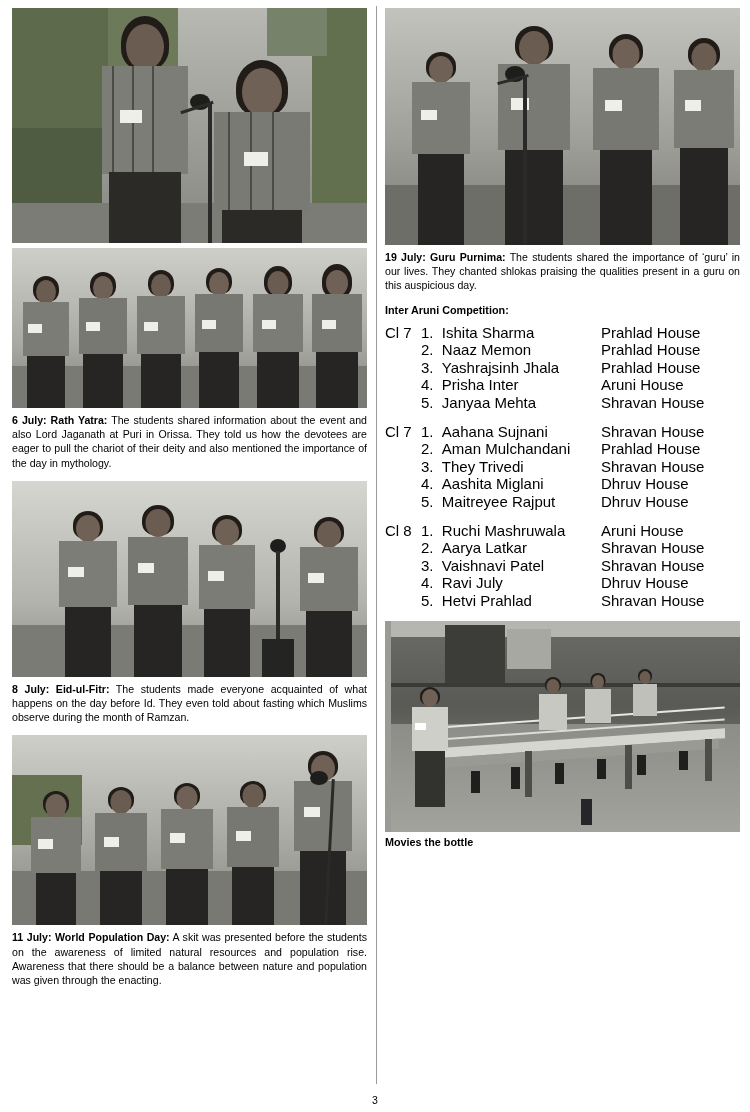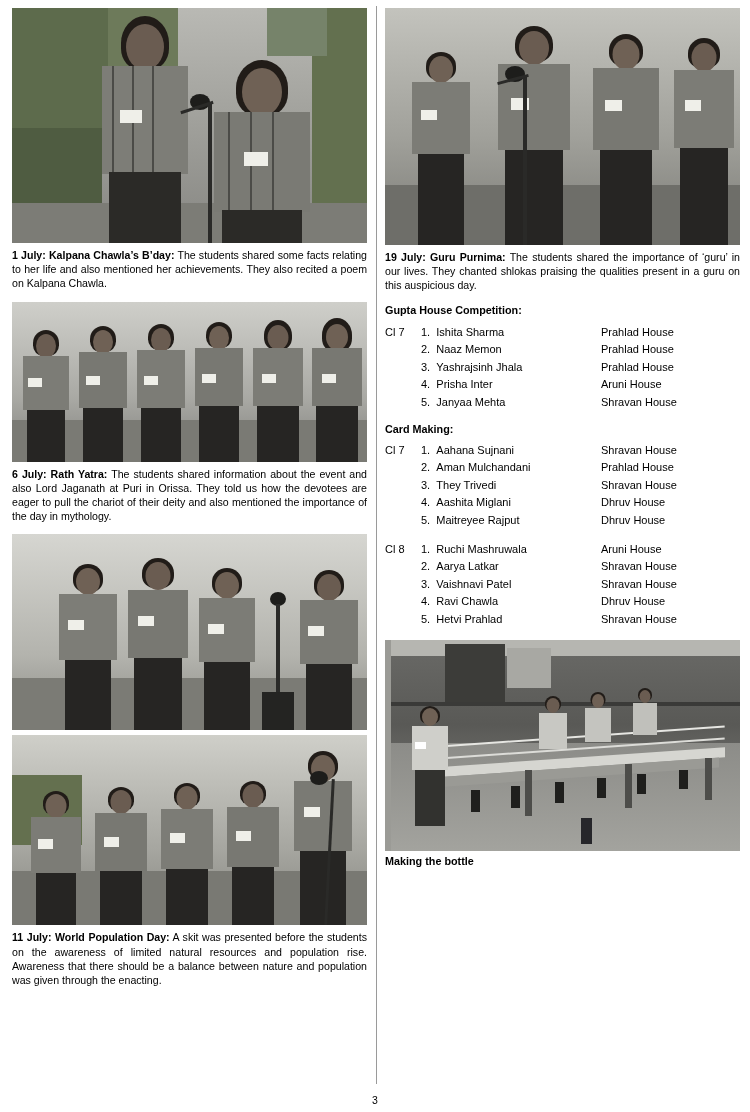--- a/index.html
+++ b/index.html
@@ -80,21 +80,21 @@
     font-weight: bold;
     margin: 0 0 7px 0;
   }
   .movieline {
     font-size: 10.6px;
     margin: 0 0 11px 0;
   }
   .list-block { margin: 0 0 11px 0; }
   .list-row {
     display: flex;
-    font-size: 11px;
+    font-size: 15px;
     line-height: 17.6px;
   }
   .cl-cell {
     width: 36px;
     flex: 0 0 36px;
   }
   .name-cell {
     width: 180px;
     flex: 0 0 180px;
   }
@@ -178,23 +178,20 @@
             <div class="shirtline" style="left:70px;top:52px;width:2px;height:100px;"></div>
             <div class="badge" style="left:42px;top:92px;width:24px;height:14px;"></div>
             <div class="legs" style="top:150px;width:80px;height:33px;background:#2b2a27;"></div>
           </div>
 
           <div class="mic-head" style="left:178px;top:86px;width:20px;height:16px;"></div>
           <div class="mic-stand" style="left:196px;top:96px;width:4px;height:139px;"></div>
           <div class="mic-stand" style="left:168px;top:98px;width:34px;height:3px;transform:rotate(-18deg);"></div>
         </div>
       </div>
-      <p class="caption">
-        <b>1 July: Kalpana Chawla’s B’day:</b><span> The students shared some facts relating to her life and also mentioned her achievements. They also recited a poem on Kalpana Chawla.</span>
-      </p>
 
       <div class="photo" style="height:160px;">
         <div class="scene">
           <div class="bg-wall2"></div>
           <div class="floor" style="height:42px;background:#7a7a74;"></div>
           <div class="kid" style="left:6px;top:28px;width:56px;height:132px;">
             <div class="hair" style="top:0;width:26px;height:26px;"></div>
             <div class="head" style="top:4px;width:20px;height:24px;background:#6a5c51;"></div>
             <div class="torso" style="top:26px;width:46px;height:54px;background:#7c7c76;"></div>
             <div class="badge" style="left:10px;top:48px;width:14px;height:9px;"></div>
@@ -271,20 +268,23 @@
             <div class="head" style="top:4px;width:24px;height:27px;background:#6a5c51;"></div>
             <div class="torso" style="top:30px;width:58px;height:64px;background:#7a7a74;"></div>
             <div class="badge" style="left:16px;top:56px;width:16px;height:10px;"></div>
             <div class="legs" style="top:94px;width:46px;height:66px;"></div>
           </div>
           <div class="mic-head" style="left:258px;top:58px;width:16px;height:14px;"></div>
           <div class="mic-stand" style="left:264px;top:70px;width:4px;height:100px;"></div>
           <div class="mic-stand" style="left:250px;top:158px;width:32px;height:38px;background:#242422;"></div>
         </div>
       </div>
+      <p class="caption">
+        <b>8 July: Eid-ul-Fitr:</b><span> The students made everyone acquainted of what happens on the day before Id. They even told about fasting which Muslims observe during the month of Ramzan.</span>
+      </p>
 
       <div class="photo" style="height:190px;">
         <div class="scene">
           <div class="bg-wall2" style="background:linear-gradient(180deg,#cfcfc9 0%,#a6a6a0 60%,#85857f 100%);"></div>
           <div class="foliage" style="left:0;top:40px;width:70px;height:70px;background:#64704f;"></div>
           <div class="floor" style="height:54px;background:#797973;"></div>
           <div class="kid" style="left:14px;top:56px;width:60px;height:134px;">
             <div class="hair" style="top:0;width:26px;height:24px;"></div>
             <div class="head" style="top:3px;width:21px;height:24px;background:#6f6155;"></div>
             <div class="torso" style="top:26px;width:50px;height:56px;background:#7c7c76;"></div>
@@ -367,21 +367,21 @@
           <div class="mic-stand" style="left:138px;top:68px;width:4px;height:169px;"></div>
           <div class="mic-stand" style="left:112px;top:70px;width:32px;height:3px;transform:rotate(-15deg);"></div>
         </div>
       </div>
 
       <p class="rtext">
         <b>19 July: Guru Purnima:</b><span>  The students shared the importance of ‘guru’ in our lives. They chanted shlokas praising the qualities present in a guru on this auspicious day.</span>
       </p>
 
 
-      <p class="heading">Gupta House Competition:</p>
+      <p class="heading">Inter Aruni Competition:</p>
 
       <div class="list-block">
         <div class="list-row">
           <span class="cl-cell">Cl 7</span>
           <span class="name-cell"><span>1.</span>&nbsp;&nbsp;<span>Ishita Sharma</span></span>
           <span class="house-cell">Prahlad House</span>
         </div>
         <div class="list-row">
           <span class="cl-cell"></span>
           <span class="name-cell"><span>2.</span>&nbsp;&nbsp;<span>Naaz Memon</span></span>
@@ -397,21 +397,20 @@
           <span class="name-cell"><span>4.</span>&nbsp;&nbsp;<span>Prisha Inter</span></span>
           <span class="house-cell">Aruni House</span>
         </div>
         <div class="list-row">
           <span class="cl-cell"></span>
           <span class="name-cell"><span>5.</span>&nbsp;&nbsp;<span>Janyaa Mehta</span></span>
           <span class="house-cell">Shravan House</span>
         </div>
       </div>
 
-      <p class="subheading">Card Making:</p>
       <div class="list-block">
         <div class="list-row">
           <span class="cl-cell">Cl 7</span>
           <span class="name-cell"><span>1.</span>&nbsp;&nbsp;<span>Aahana Sujnani</span></span>
           <span class="house-cell">Shravan House</span>
         </div>
         <div class="list-row">
           <span class="cl-cell"></span>
           <span class="name-cell"><span>2.</span>&nbsp;&nbsp;<span>Aman Mulchandani</span></span>
           <span class="house-cell">Prahlad House</span>
@@ -444,21 +443,21 @@
           <span class="name-cell"><span>2.</span>&nbsp;&nbsp;<span>Aarya Latkar</span></span>
           <span class="house-cell">Shravan House</span>
         </div>
         <div class="list-row">
           <span class="cl-cell"></span>
           <span class="name-cell"><span>3.</span>&nbsp;&nbsp;<span>Vaishnavi Patel</span></span>
           <span class="house-cell">Shravan House</span>
         </div>
         <div class="list-row">
           <span class="cl-cell"></span>
-          <span class="name-cell"><span>4.</span>&nbsp;&nbsp;<span>Ravi Chawla</span></span>
+          <span class="name-cell"><span>4.</span>&nbsp;&nbsp;<span>Ravi July</span></span>
           <span class="house-cell">Dhruv House</span>
         </div>
         <div class="list-row">
           <span class="cl-cell"></span>
           <span class="name-cell"><span>5.</span>&nbsp;&nbsp;<span>Hetvi Prahlad</span></span>
           <span class="house-cell">Shravan House</span>
         </div>
       </div>
 
 
@@ -508,19 +507,19 @@
             <div class="torso" style="top:16px;width:26px;height:34px;background:#c4c4bf;"></div>
           </div>
           <div class="kid" style="left:244px;top:48px;width:32px;height:80px;">
             <div class="hair" style="top:0;width:14px;height:13px;"></div>
             <div class="head" style="top:2px;width:11px;height:13px;background:#6a5c51;"></div>
             <div class="torso" style="top:15px;width:24px;height:32px;background:#c0c0bb;"></div>
           </div>
           <div style="position:absolute;left:0;top:0;width:6px;height:211px;background:#9b9b96;"></div>
         </div>
       </div>
-      <p class="fishing-cap">Making the bottle</p>
+      <p class="fishing-cap">Movies the bottle</p>
 
     </div>
   </div>
 
   <div class="pagenum">3</div>
 </div>
 
 </body></html>

